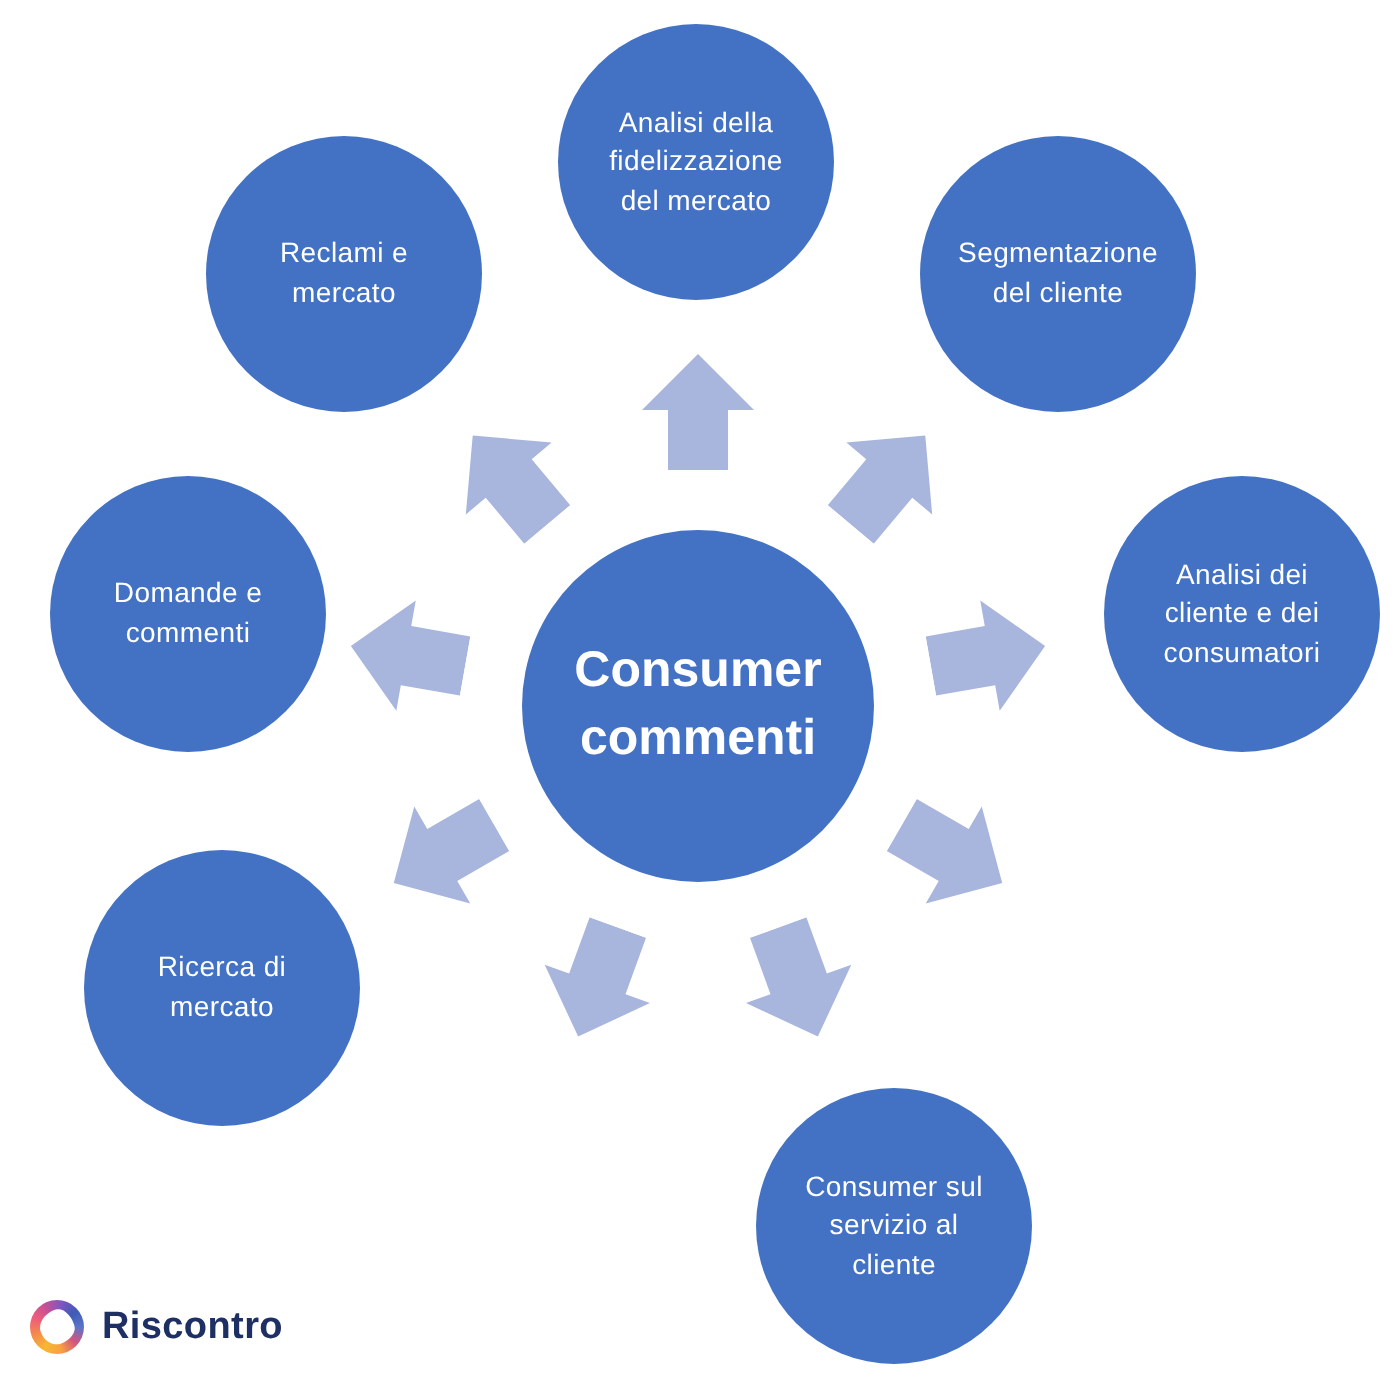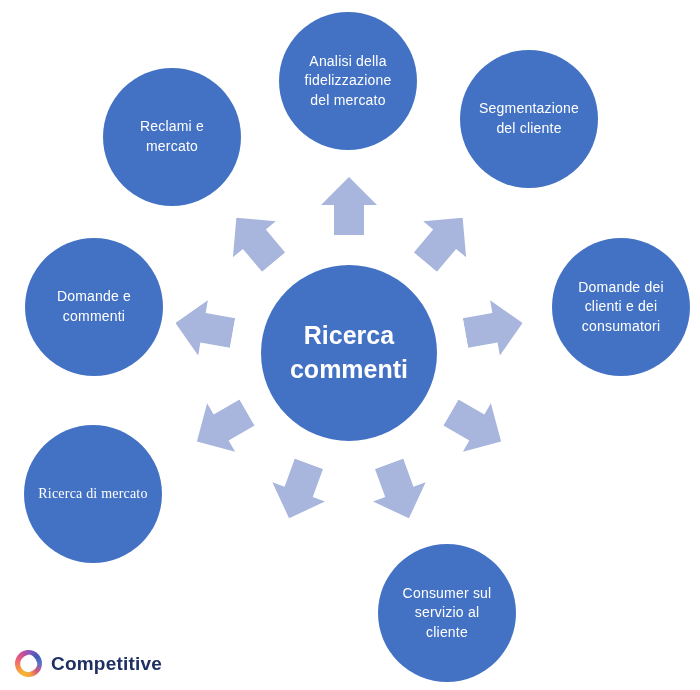--- a/index.html
+++ b/index.html
@@ -40,26 +40,26 @@
     height:176px;
     left:261px;
     top:265px;
     font-size:25px;
     font-weight:bold;
     line-height:1.35;
     padding:0 20px;
   }
   
   .sat-0{left:279px;top:12px;}
-  .sat-1{left:460px;top:50px;}
+  .sat-1{left:460px;top:68px;}
   .sat-2{left:552px;top:238px;}
   .sat-3{left:525px;top:425px;}
   .sat-4{left:378px;top:544px;}
   .sat-5{left:188px;top:544px;}
-  .sat-6{left:24px;top:425px;font-family:Liberation Serif, serif;}
+  .sat-6{left:42px;top:425px;}
   .sat-7{left:25px;top:238px;}
   .sat-8{left:103px;top:68px;}
   
   .arrow{
     position:absolute;
     width:58px;
     height:58px;
   }
   .arrow svg{display:block;width:100%;height:100%;}
   .arr-0{left:320px;top:177px;transform:rotate(0deg);}
@@ -150,45 +150,45 @@
       </svg>
   </span>
   <span class="arrow arr-8">
     <svg viewBox="0 0 58 58">
         <polygon points="29,0 57,28 44,28 44,58 14,58 14,28 1,28" style="fill:var(--arrow-color)"></polygon>
       </svg>
   </span>
 
   <div class="circle hub">
     <div>
-      <div>Ricerca</div>
+      <div>Consumer</div>
       <div>commenti</div>
     </div>
   </div>
 
   <div class="circle satellite sat-0">
     <span>Analisi della fidelizzazione del mercato</span>
   </div>
   <div class="circle satellite sat-1">
     <span>Segmentazione del cliente</span>
   </div>
   <div class="circle satellite sat-2">
-    <span>Domande dei clienti e dei consumatori</span>
+    <span>Analisi dei cliente e dei consumatori</span>
   </div>
   <div class="circle satellite sat-4">
     <span>Consumer sul servizio al cliente</span>
   </div>
   <div class="circle satellite sat-6">
     <span>Ricerca di mercato</span>
   </div>
   <div class="circle satellite sat-7">
     <span>Domande e commenti</span>
   </div>
   <div class="circle satellite sat-8">
     <span>Reclami e mercato</span>
   </div>
 
   <div class="brand">
     <span class="brand-mark"></span>
-    <span class="brand-text">Competitive</span>
+    <span class="brand-text">Riscontro</span>
   </div>
 
 </div>
 
 </body></html>

